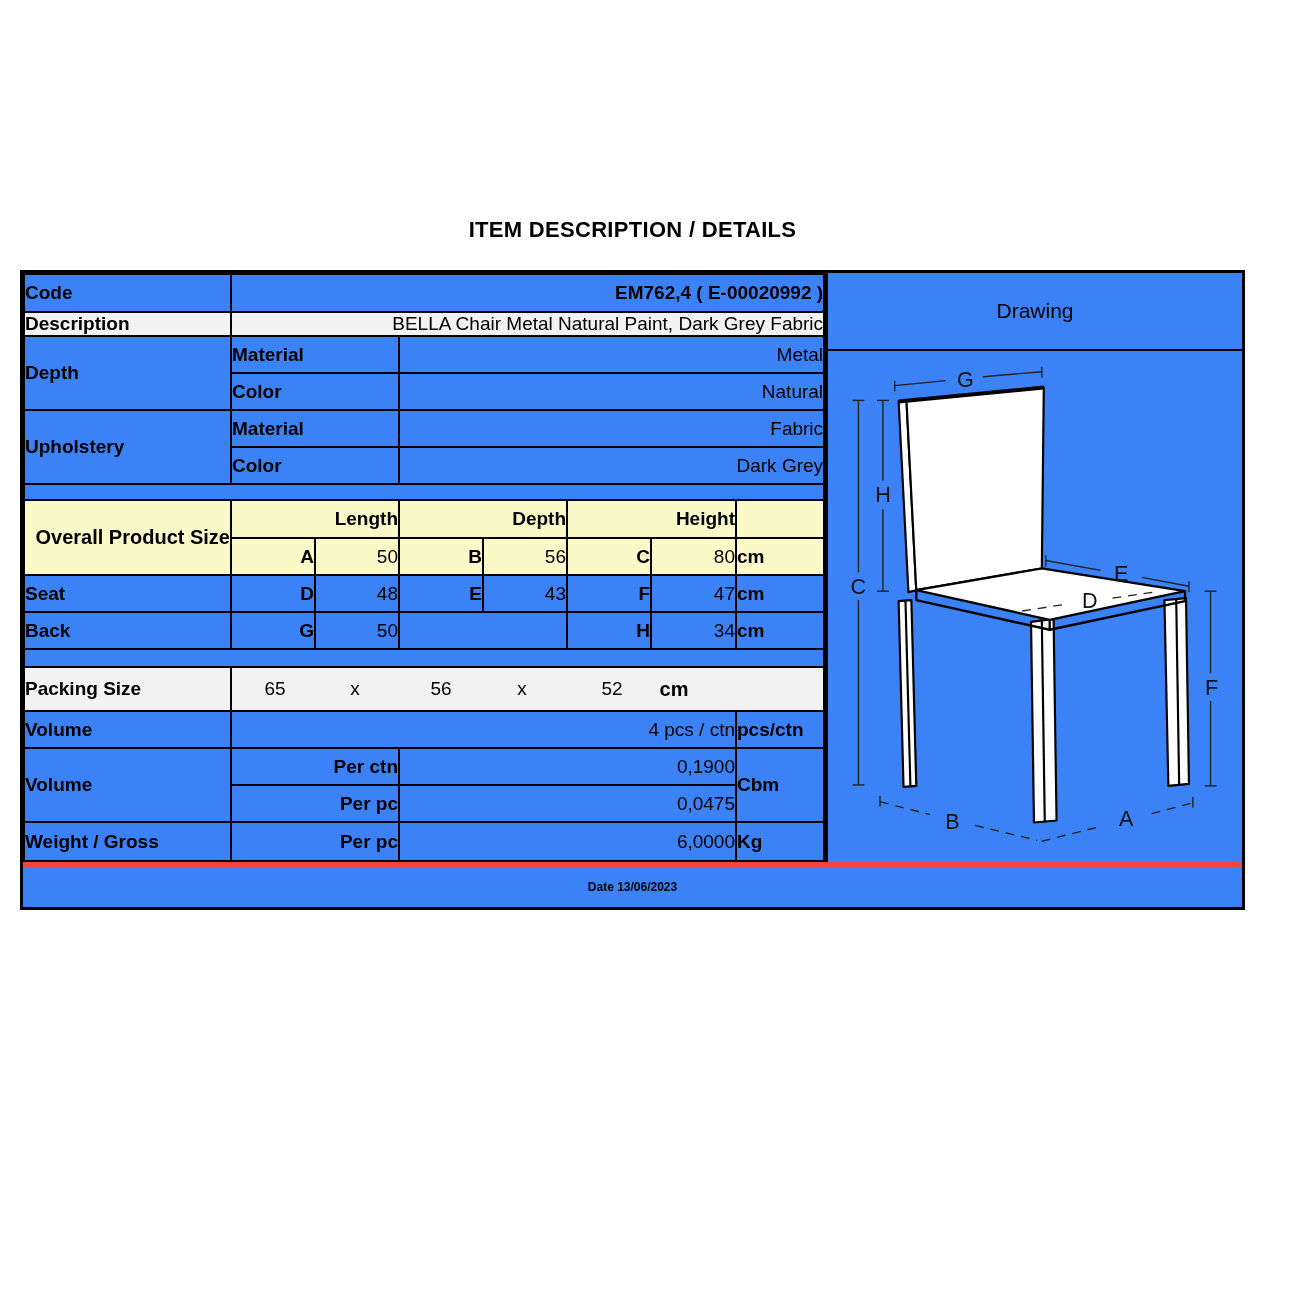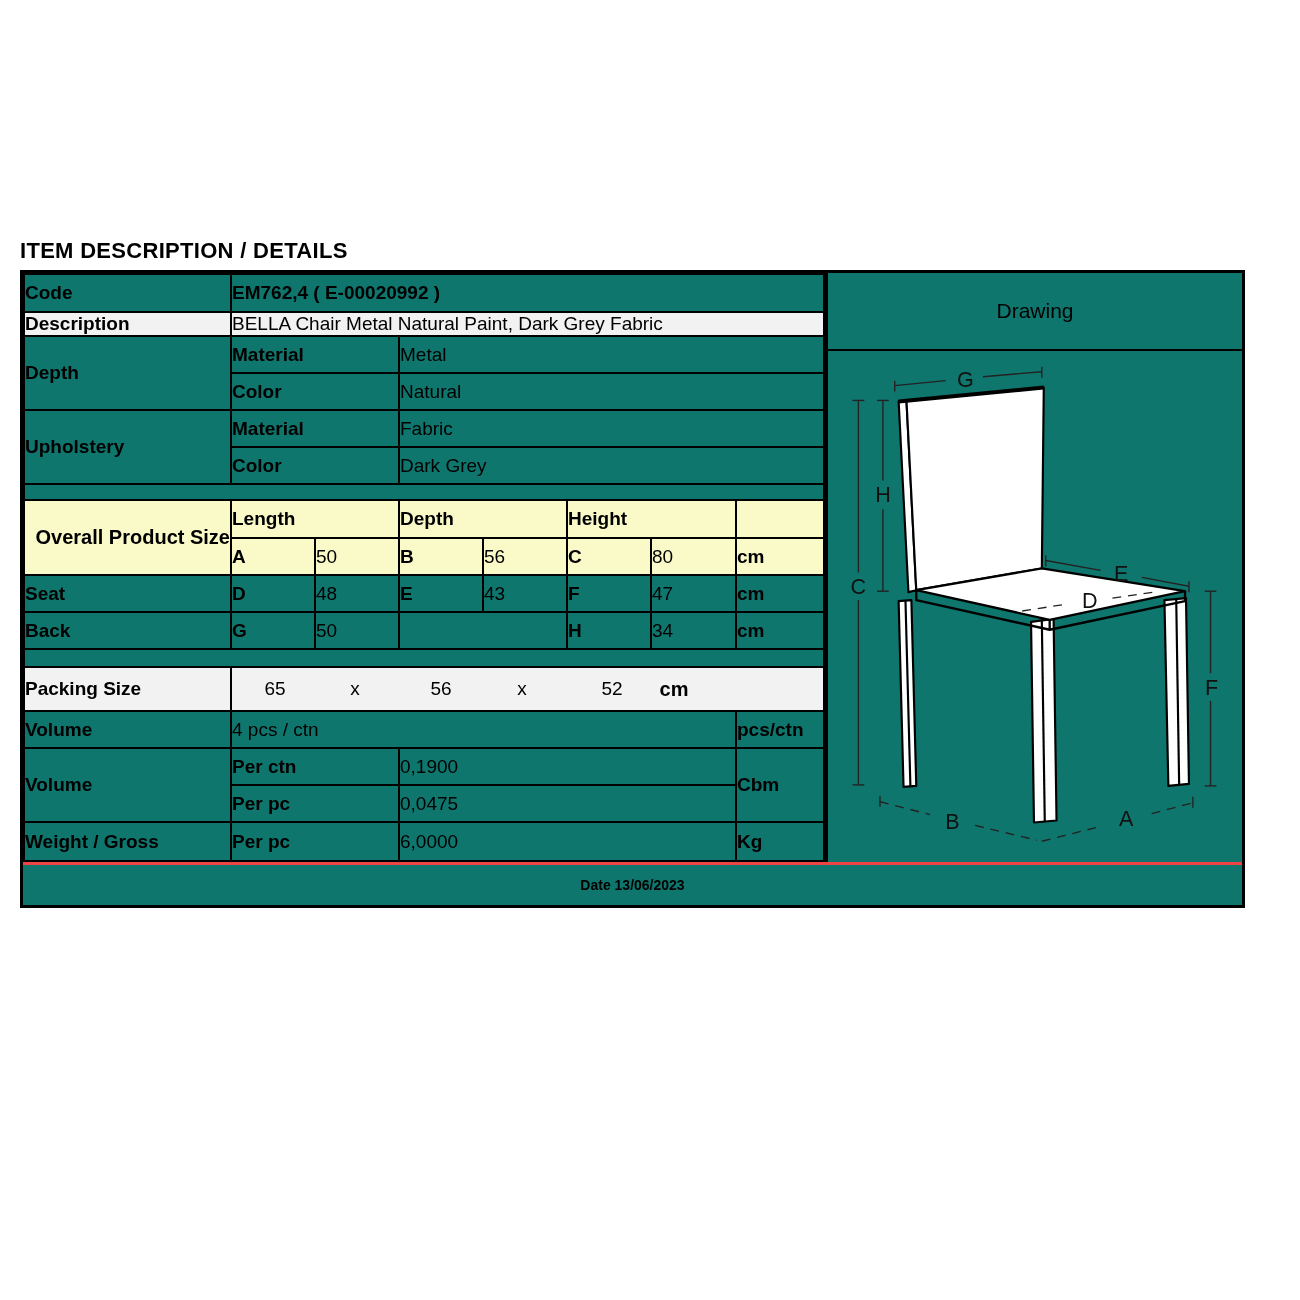--- a/index.html
+++ b/index.html
@@ -1,35 +1,35 @@
 <!DOCTYPE html>
 <html><head>
 <meta charset="utf-8">
 <style>
   html,body{margin:0;padding:0;}
   body{
     width:1300px;height:1300px;background:#ffffff;position:relative;
     font-family:"Liberation Sans", sans-serif;color:#000;
   }
   .page-title{
-    position:absolute;top:238px;left:20px;width:1225px;
-    font-size:22px;font-weight:bold;letter-spacing:.3px;
+    position:absolute;top:217px;left:20px;width:1225px;
+    text-align:center;font-size:22px;font-weight:bold;letter-spacing:.3px;
   }
   .doc{
     position:absolute;top:270px;left:20px;width:1225px;
-    border:3px solid #000;box-sizing:border-box;background:#0f766e;
+    border:3px solid #000;box-sizing:border-box;background:#3b82f6;
   }
   .doc-body{display:flex;align-items:stretch;}
   table.spec{border-collapse:collapse;table-layout:fixed;width:800px;flex:0 0 auto;}
   table.spec td{
     border:2px solid #000;padding:0;font-size:19px;vertical-align:middle;
     overflow:hidden;white-space:nowrap;
   }
   td.lbl{font-weight:bold;text-align:left;padding-left:6px;font-size:20px;}
-  td.ctr{text-align:left;}
+  td.ctr{text-align:right;}
   td.b{font-weight:bold;}
   td.unit{font-weight:bold;text-align:left;padding-left:5px;font-size:20px;}
   td.yellow{background:#FAFAC9;}
   td.grey{background:#F2F2F2;}
   td.wrap{white-space:normal;text-align:right;padding:0 10px;line-height:1.25;}
   td.spacer{border-left:none;border-right:none;}
   .pack-cell{position:relative;margin-top:20px;}
   .pack-cell span{
     position:absolute;top:50%;transform:translate(-50%,-50%);
     font-size:19px;
@@ -37,22 +37,22 @@
   .pack-cell .pu{font-weight:bold;font-size:20px;}
   .drawing-col{flex:1;border-left:3px solid #000;display:flex;flex-direction:column;box-sizing:border-box;}
   .drawing-head{
     height:76px;flex:0 0 auto;border-bottom:2px solid #000;
     display:flex;align-items:center;justify-content:center;
     font-weight:normal;font-size:21px;
   }
   .drawing-canvas{flex:1;position:relative;}
   .drawing-canvas svg{display:block;width:100%;height:100%;}
   .date-row{
-    border-top:3px solid #ef4444;height:40px;line-height:40px;
-    text-align:center;font-weight:bold;font-size:14px;
+    border-top:5px solid #ef4444;height:40px;line-height:40px;
+    text-align:center;font-weight:bold;font-size:12px;
   }
 </style>
 </head>
 <body>
 
 <div class="page-title">ITEM DESCRIPTION / DETAILS</div>
 
 <div class="doc">
   <div class="doc-body">
 

